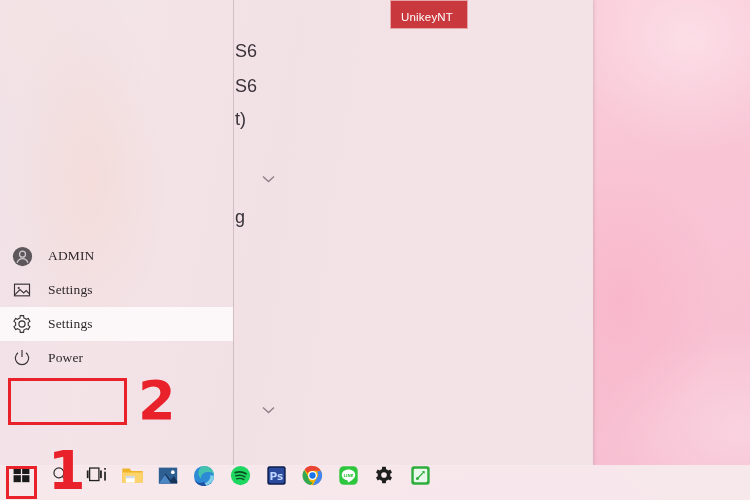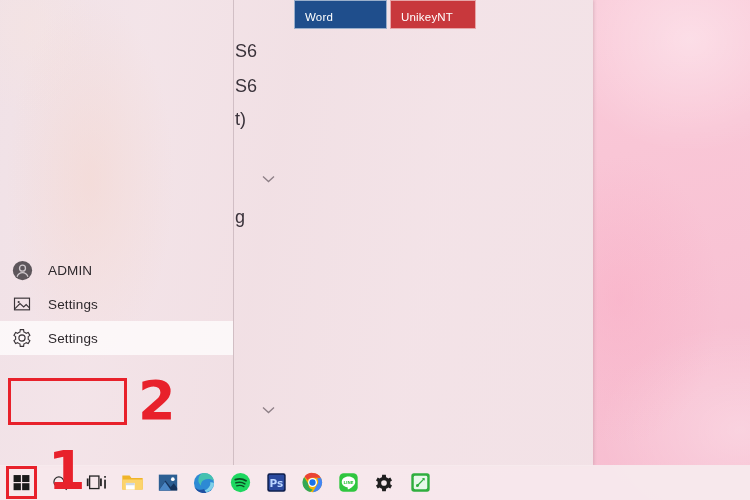--- a/index.html
+++ b/index.html
@@ -63,23 +63,24 @@
     width: 1px;
     height: 466px;
     background: rgba(150,125,135,0.35);
     z-index: 3;
   }
 
   
   .rail {
     position: absolute;
     left: 0;
-    top: 253px;
+    top: 239px;
     width: 233px;
     z-index: 4;
+    font-family: Liberation Serif, serif;
   }
   .rail-item {
     position: relative;
     display: flex;
     align-items: center;
     height: 34px;
     padding-left: 10px;
     box-sizing: border-box;
   }
   .rail-item.highlighted {
@@ -152,21 +153,20 @@
     height: 35px;
     background: rgba(246,234,237,0.94);
     display: flex;
     align-items: center;
     z-index: 10;
   }
   .tb-icon {
     width: 36px;
     height: 35px;
     display: flex;
-    align-items: center;
     justify-content: center;
     flex: 0 0 36px;
   }
   .tb-icon.start-slot { flex: 0 0 42px; width: 42px; }
 
   
   .annot-box {
     position: absolute;
     border: 3px solid #e8212b;
     box-sizing: border-box;
@@ -208,24 +208,21 @@
       </div>
       <div class="chev" style="top:405px">
         <svg width="13" height="8" viewBox="0 0 13 8" aria-hidden="true">
           <path d="M1 1.5 L6.5 6.5 L12 1.5" fill="none" stroke="#8d7f86" stroke-width="1.3"></path>
         </svg>
       </div>
     </div>
 
     <div class="rail-divider"></div>
 
-    <div class="tile" style="left:294px; top:0px; width:93px; height:29px; background:#1f4e8c;">
-      <span class="tile-label">Word</span>
-    </div>
-    <div class="tile" style="left:390px; top:0px; width:86px; height:29px; background:#c8383c;">
+    <div class="tile" style="left:390px; top:0px; width:78px; height:29px; background:#c8383c;">
       <span class="tile-label">UnikeyNT</span>
     </div>
 
     <div class="rail">
 
       <div class="rail-item">
         <span class="rail-icon">
           <svg width="21" height="21" viewBox="0 0 24 24" aria-hidden="true">
             <circle cx="12" cy="12" r="11" fill="#5d565b"></circle>
             <circle cx="12" cy="9.3" r="3.4" fill="none" stroke="#cfc8cc" stroke-width="1.5"></circle>
@@ -250,20 +247,29 @@
       <div class="rail-item highlighted">
         <span class="rail-icon">
           <svg width="20" height="20" viewBox="0 0 24 24" aria-hidden="true">
             <path d="M12 8.3a3.7 3.7 0 1 0 0 7.4 3.7 3.7 0 0 0 0-7.4z" fill="none" stroke="#3a3438" stroke-width="1.4"></path>
             <path d="M19.4 13.6c.05-.52.08-1.05.08-1.6s-.03-1.08-.08-1.6l2.06-1.5-2-3.46-2.42.96a7.7 7.7 0 0 0-2.77-1.6L13.9 1.9h-4l-.37 2.9a7.7 7.7 0 0 0-2.77 1.6L4.34 5.44l-2 3.46L4.4 10.4c-.05.52-.08 1.05-.08 1.6s.03 1.08.08 1.6l-2.06 1.5 2 3.46 2.42-.96a7.7 7.7 0 0 0 2.77 1.6l.37 2.9h4l.37-2.9a7.7 7.7 0 0 0 2.77-1.6l2.42.96 2-3.46z" fill="none" stroke="#3a3438" stroke-width="1.35"></path>
           </svg>
         </span>
         <span class="rail-label">Settings</span>
       </div>
 
+      <div class="rail-item">
+        <span class="rail-icon">
+          <svg width="20" height="20" viewBox="0 0 24 24" aria-hidden="true">
+            <path d="M7.2 5.6a8 8 0 1 0 9.6 0" fill="none" stroke="#3a3438" stroke-width="1.4"></path>
+            <path d="M12 2.4v8.4" fill="none" stroke="#3a3438" stroke-width="1.4"></path>
+          </svg>
+        </span>
+        <span class="rail-label">Power</span>
+      </div>
 
     </div>
   </div>
 
   <div class="taskbar">
 
     <div class="tb-icon start-slot">
       <svg width="19" height="19" viewBox="0 0 24 24" aria-hidden="true">
         <rect x="2" y="2.6" width="9.2" height="8.8" fill="#1a1a1a"></rect>
         <rect x="12.8" y="2.6" width="9.2" height="8.8" fill="#1a1a1a"></rect>

